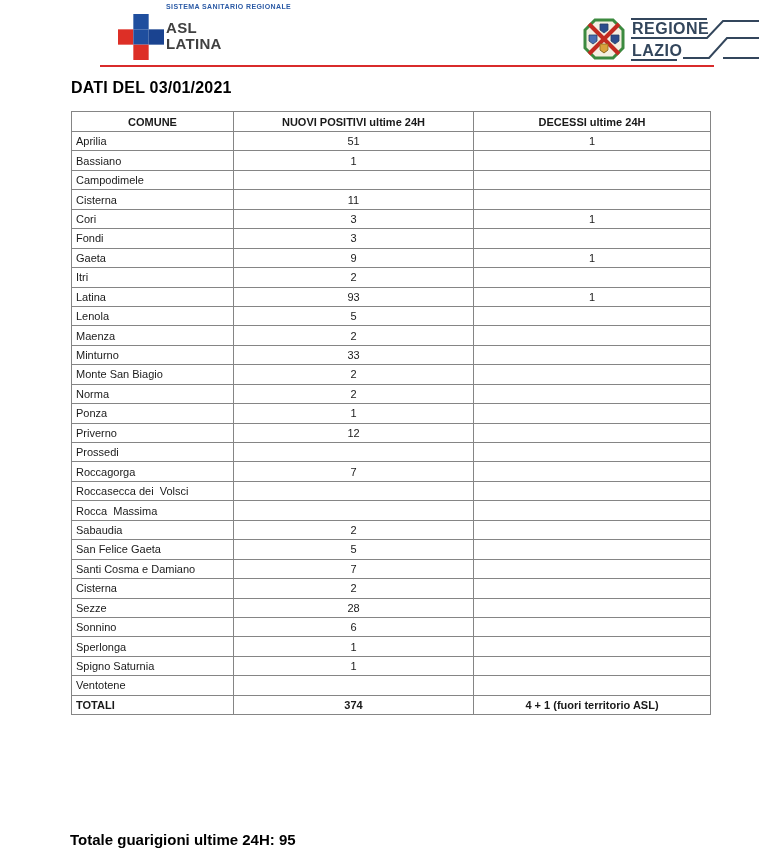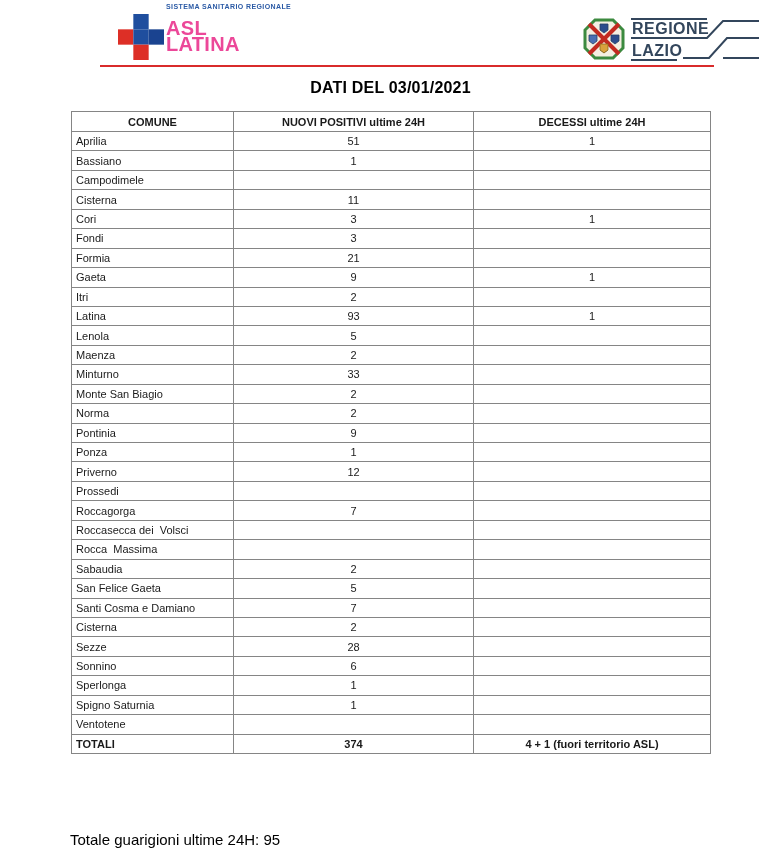--- a/index.html
+++ b/index.html
@@ -5,48 +5,48 @@
   * { margin:0; padding:0; box-sizing:border-box; }
   html,body { width:781px; height:868px; background:#ffffff;
               font-family:"Liberation Sans", sans-serif; color:#1a1a1a; }
   body { position:relative; overflow:hidden; }
 
   
   .hdr { position:absolute; left:0; top:0; width:781px; height:70px; }
   .asl-logo { position:absolute; left:118px; top:14px; width:46px; height:46px; }
   .ssr-text { position:absolute; left:166px; top:3px; font-size:7px; letter-spacing:0.4px;
               color:#2b5aa5; font-weight:bold; }
-  .asl-name { position:absolute; left:166px; top:20px; font-size:20px; line-height:16px;
-              font-weight:bold; color:#ec4899; letter-spacing:0.3px; }
+  .asl-name { position:absolute; left:166px; top:20px; font-size:15px; line-height:16px;
+              font-weight:bold; color:#404040; letter-spacing:0.3px; }
   .lazio-wrap { position:absolute; left:583px; top:18px; width:178px; height:44px; }
   .lazio-emblem { position:absolute; left:0; top:0; width:42px; height:42px; }
   .lazio-mark { position:absolute; left:48px; top:0; width:130px; height:44px; }
   .red-rule { position:absolute; left:100px; top:65px; width:614px; height:2px;
               background:#d92b2b; }
 
   
-  .title { position:absolute; left:71px; top:79px; width:639px; text-align:center;
+  .title { position:absolute; left:71px; top:79px; width:639px; text-align:left;
            font-size:16px; font-weight:bold; color:#000; letter-spacing:0.2px; }
 
   
   table.data { position:absolute; left:71px; top:111px; width:639px;
                border-collapse:collapse; table-layout:fixed; }
   table.data col.c1 { width:162px; }
   table.data col.c2 { width:240px; }
   table.data col.c3 { width:237px; }
   table.data th, table.data td { border:1px solid #858585; font-size:11px;
                height:19.45px; padding:0 4px; overflow:hidden; }
   table.data th { font-weight:bold; text-align:center; height:20px; }
   td.comune { text-align:left; white-space:pre;margin-left:16px; }
   td.num { text-align:center; }
   tr.totals td { font-weight:bold; }
 
   
   .footer-note { position:absolute; left:70px; top:831px; font-size:15px;
-                 font-weight:normal; color:#000; }
+                 font-weight:bold; color:#000; }
 </style>
 </head>
 <body>
 
 <div class="hdr">
 
   <svg class="asl-logo" viewBox="0 0 45 45" aria-hidden="true">
     <rect x="15" y="0" width="15" height="15" fill="#1f4e9e"></rect>
     <rect x="0" y="15" width="15" height="15" fill="#dd2f26"></rect>
     <rect x="15" y="15" width="15" height="15" fill="#1f4e9e"></rect>
@@ -128,25 +128,20 @@
     <td class="comune">Cori</td>
     <td class="num">3</td>
     <td class="num">1</td>
   </tr>
       <tr>
     <td class="comune">Fondi</td>
     <td class="num">3</td>
     <td class="num"></td>
   </tr>
       <tr>
-    <td class="comune">Formia</td>
-    <td class="num">21</td>
-    <td class="num"></td>
-  </tr>
-      <tr>
     <td class="comune">Gaeta</td>
     <td class="num">9</td>
     <td class="num">1</td>
   </tr>
       <tr>
     <td class="comune">Itri</td>
     <td class="num">2</td>
     <td class="num"></td>
   </tr>
       <tr>
@@ -170,25 +165,20 @@
     <td class="num"></td>
   </tr>
       <tr>
     <td class="comune">Monte San Biagio</td>
     <td class="num">2</td>
     <td class="num"></td>
   </tr>
       <tr>
     <td class="comune">Norma</td>
     <td class="num">2</td>
-    <td class="num"></td>
-  </tr>
-      <tr>
-    <td class="comune">Pontinia</td>
-    <td class="num">9</td>
     <td class="num"></td>
   </tr>
       <tr>
     <td class="comune">Ponza</td>
     <td class="num">1</td>
     <td class="num"></td>
   </tr>
       <tr>
     <td class="comune">Priverno</td>
     <td class="num">12</td>

